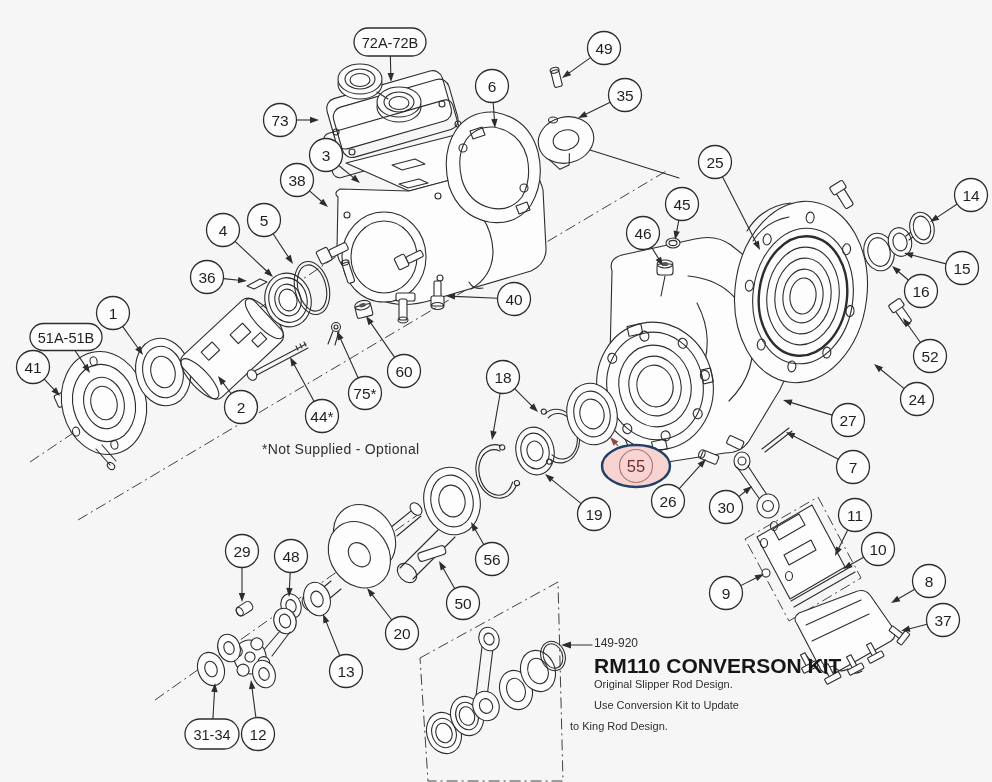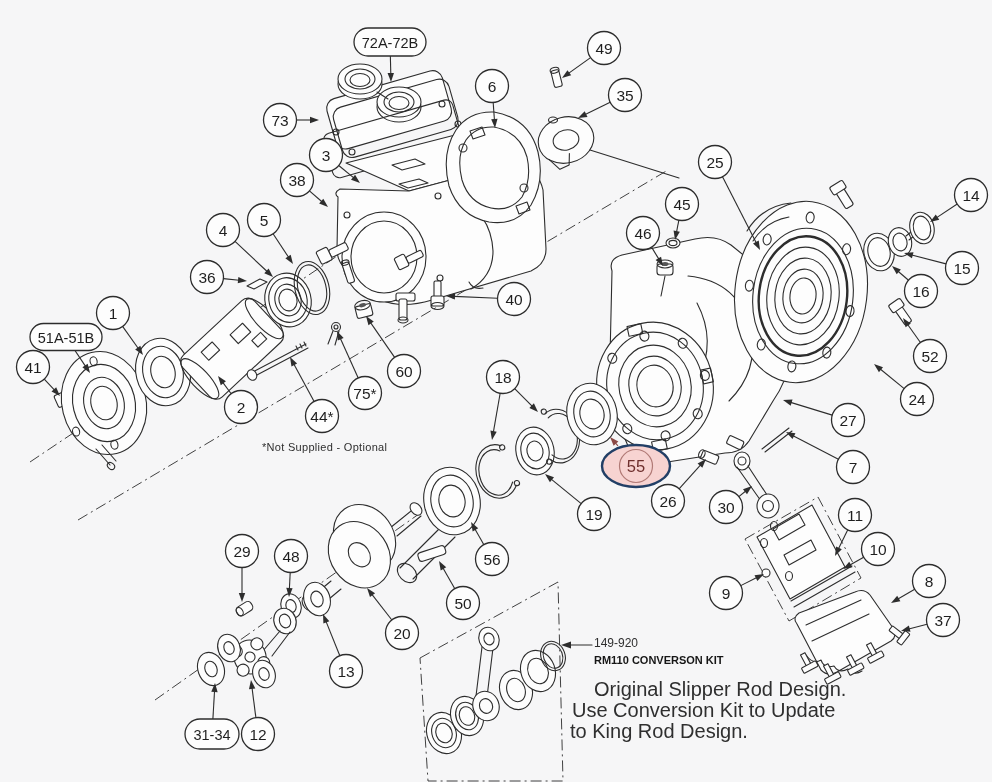--- a/index.html
+++ b/index.html
@@ -6,24 +6,24 @@
   body{width:992px;height:782px;overflow:hidden;position:relative;background:#f6f6f7;
        font-family:"Liberation Sans",sans-serif}
   #stage{position:absolute;left:0;top:0;width:992px;height:782px}
   svg{position:absolute;left:0;top:0}
   svg text{font-family:"Liberation Sans",sans-serif}
   .ln{fill:none;stroke:var(--line,#2d2d2d);stroke-width:1.1;stroke-linecap:round;stroke-linejoin:round}
   .wf{fill:#fdfdfd;stroke:var(--line,#2d2d2d);stroke-width:1.1;stroke-linecap:round;stroke-linejoin:round}
   .thk{fill:none;stroke:var(--line,#2d2d2d);stroke-width:2.4}
   .axis{fill:none;stroke:var(--line,#2d2d2d);stroke-width:.9;stroke-dasharray:11 4 2 4}
   .txt{position:absolute;color:#2f2f2f;white-space:nowrap}
-  .note{font-size:11px;letter-spacing:.3px}
+  .note{font-size:14px;letter-spacing:.3px}
   .kitnum{font-size:12px}
-  .kittitle{font-size:11px;font-weight:bold;color:#161616}
-  .kitline{font-size:20px}
+  .kittitle{font-size:21px;font-weight:bold;color:#161616}
+  .kitline{font-size:11px}
 </style>
 </head>
 <body style="background: rgb(246, 246, 247);">
 
 <div id="stage">
 <svg width="992" height="782" viewBox="0 0 992 782">
 
   <g>
     <path class="axis" d="M30 462 L358 242"></path>
     <path class="axis" d="M78 520 L668 170"></path>
@@ -691,15 +691,15 @@
           <circle cx="636" cy="466" r="16.5" fill="none" stroke="#b17a76" stroke-width="1.2"></circle>
           <text x="636" y="471.5" text-anchor="middle" font-size="16.5" fill="#6e2f2d">55</text>
         </g>
       </g>
 </svg>
 
 <div class="txt note" style="left:262px;top:441px">*Not Supplied - Optional</div>
 <div class="txt kitnum" style="left:594px;top:636px">149-920</div>
 <div class="txt kittitle" style="left:594px;top:654px">RM110 CONVERSON KIT</div>
 <div class="txt kitline" style="left:594px;top:678px">Original Slipper Rod Design.</div>
-<div class="txt kitline" style="left:572px;top:699px">Use Conversion Kit to Update</div>
+<div class="txt kitline" style="left:594px;top:699px">Use Conversion Kit to Update</div>
 <div class="txt kitline" style="left:570px;top:720px">to King Rod Design.</div>
 </div>
 
 </body></html>

